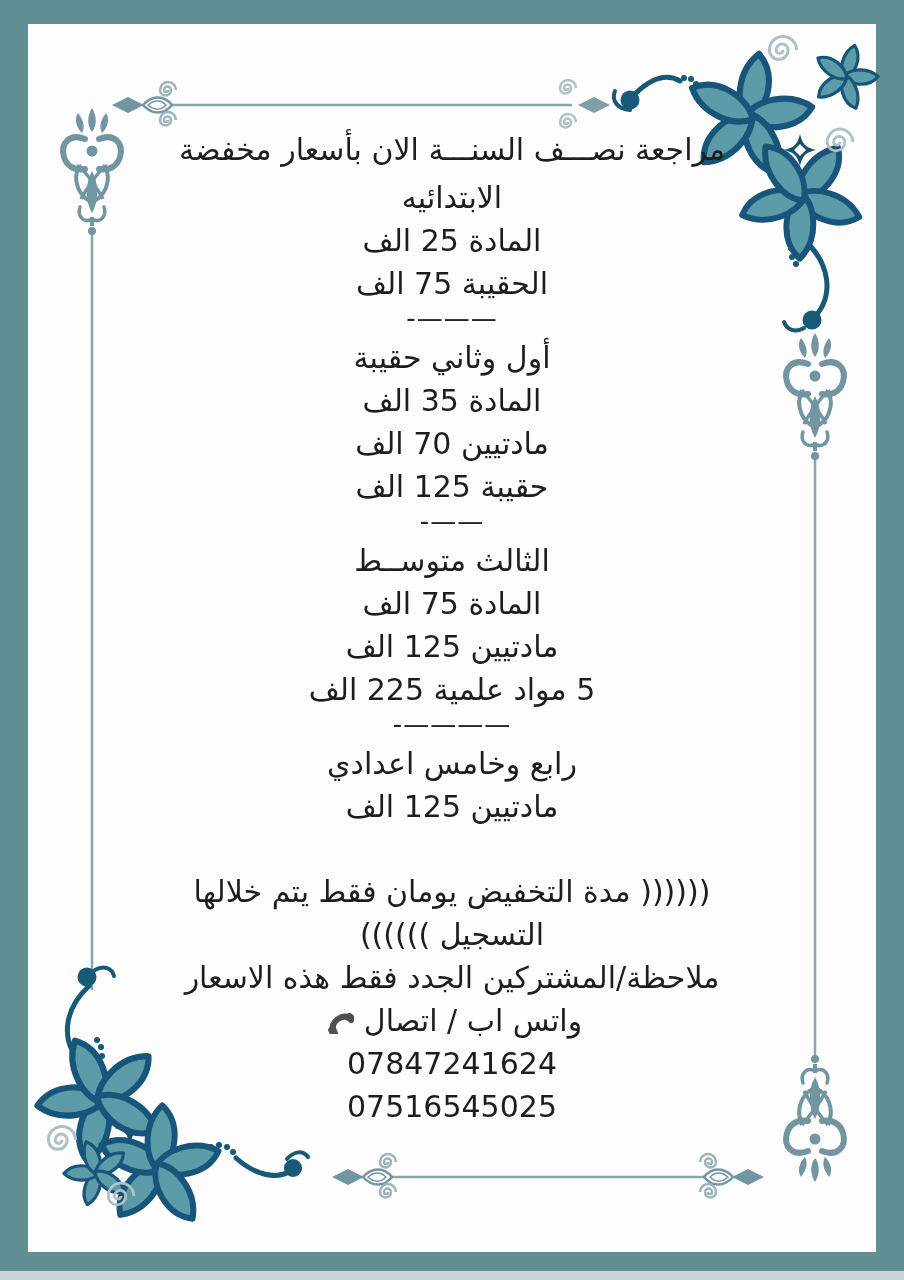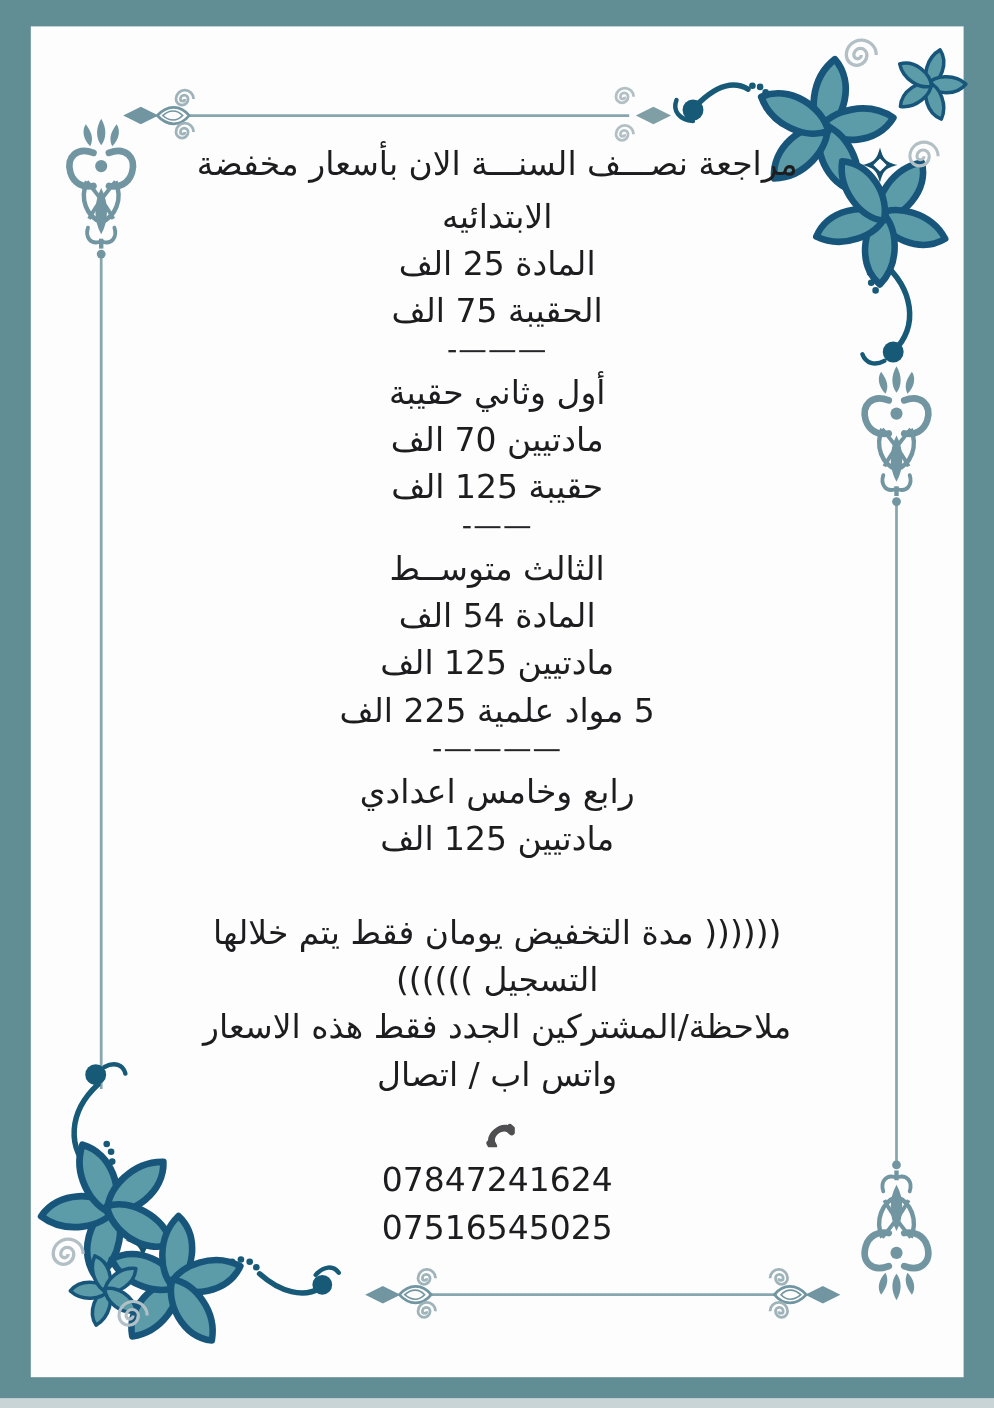--- a/index.html
+++ b/index.html
@@ -19,21 +19,21 @@
   svg.deco{position:absolute;left:0;top:0;width:904px;height:1280px;pointer-events:none;}
   .content{
     position:absolute;left:100px;top:128px;width:704px;
     direction:rtl;text-align:center;
     color:#1d1d1f;font-size:30px;
   }
   .line{line-height:43px;white-space:nowrap;}
   .heading{line-height:43px;margin-top:5px;white-space:nowrap;}
   .divider{line-height:26px;font-size:26px;letter-spacing:1px;color:#242426;}
   .notice{margin-top:42px;}
-  .contact-line{display:flex;flex-direction:column;justify-content:center;align-items:center;gap:10px;line-height:43px;}
+  .contact-line{display:flex;justify-content:center;align-items:center;gap:10px;line-height:43px;}
   .phone-icon{display:inline-block;transform:translateY(3px);}
 </style>
 </head>
 <body>
 
 <div class="card"></div>
 
 <svg class="deco" viewBox="0 0 904 1280" aria-hidden="true">
   <defs>
     <path id="spiral" d="M16,0 A16,16 0 1,0 -16,0 A11,11 0 1,0 6,0 A7,7 0 1,0 -8,0 A4,4 0 1,0 0,0" fill="none"></path>
@@ -151,26 +151,27 @@
 
 <div class="content">
   <div class="line">مراجعة نصـــف السنـــة الان بأسعار مخفضة</div>
 
   <div class="heading">الابتدائيه</div>
   <div class="line">المادة 25 الف</div>
   <div class="line">الحقيبة 75 الف</div>
   <div class="divider">———-</div>
 
   <div class="heading">أول وثاني حقيبة</div>
+  <div class="line">المادة 35 الف</div>
   <div class="line">مادتيين 70 الف</div>
   <div class="line">حقيبة 125 الف</div>
   <div class="divider">——-</div>
 
   <div class="heading">الثالث متوســط</div>
-  <div class="line">المادة 54 الف</div>
+  <div class="line">المادة 75 الف</div>
   <div class="line">مادتيين 125 الف</div>
   <div class="line">5 مواد علمية 225 الف</div>
   <div class="divider">————-</div>
 
   <div class="heading">رابع وخامس اعدادي</div>
   <div class="line">مادتيين 125 الف</div>
 
   <div class="line notice">(((((( مدة التخفيض يومان فقط يتم خلالها</div>
   <div class="line">التسجيل ))))))</div>
   <div class="line">ملاحظة/المشتركين الجدد فقط هذه الاسعار</div>

